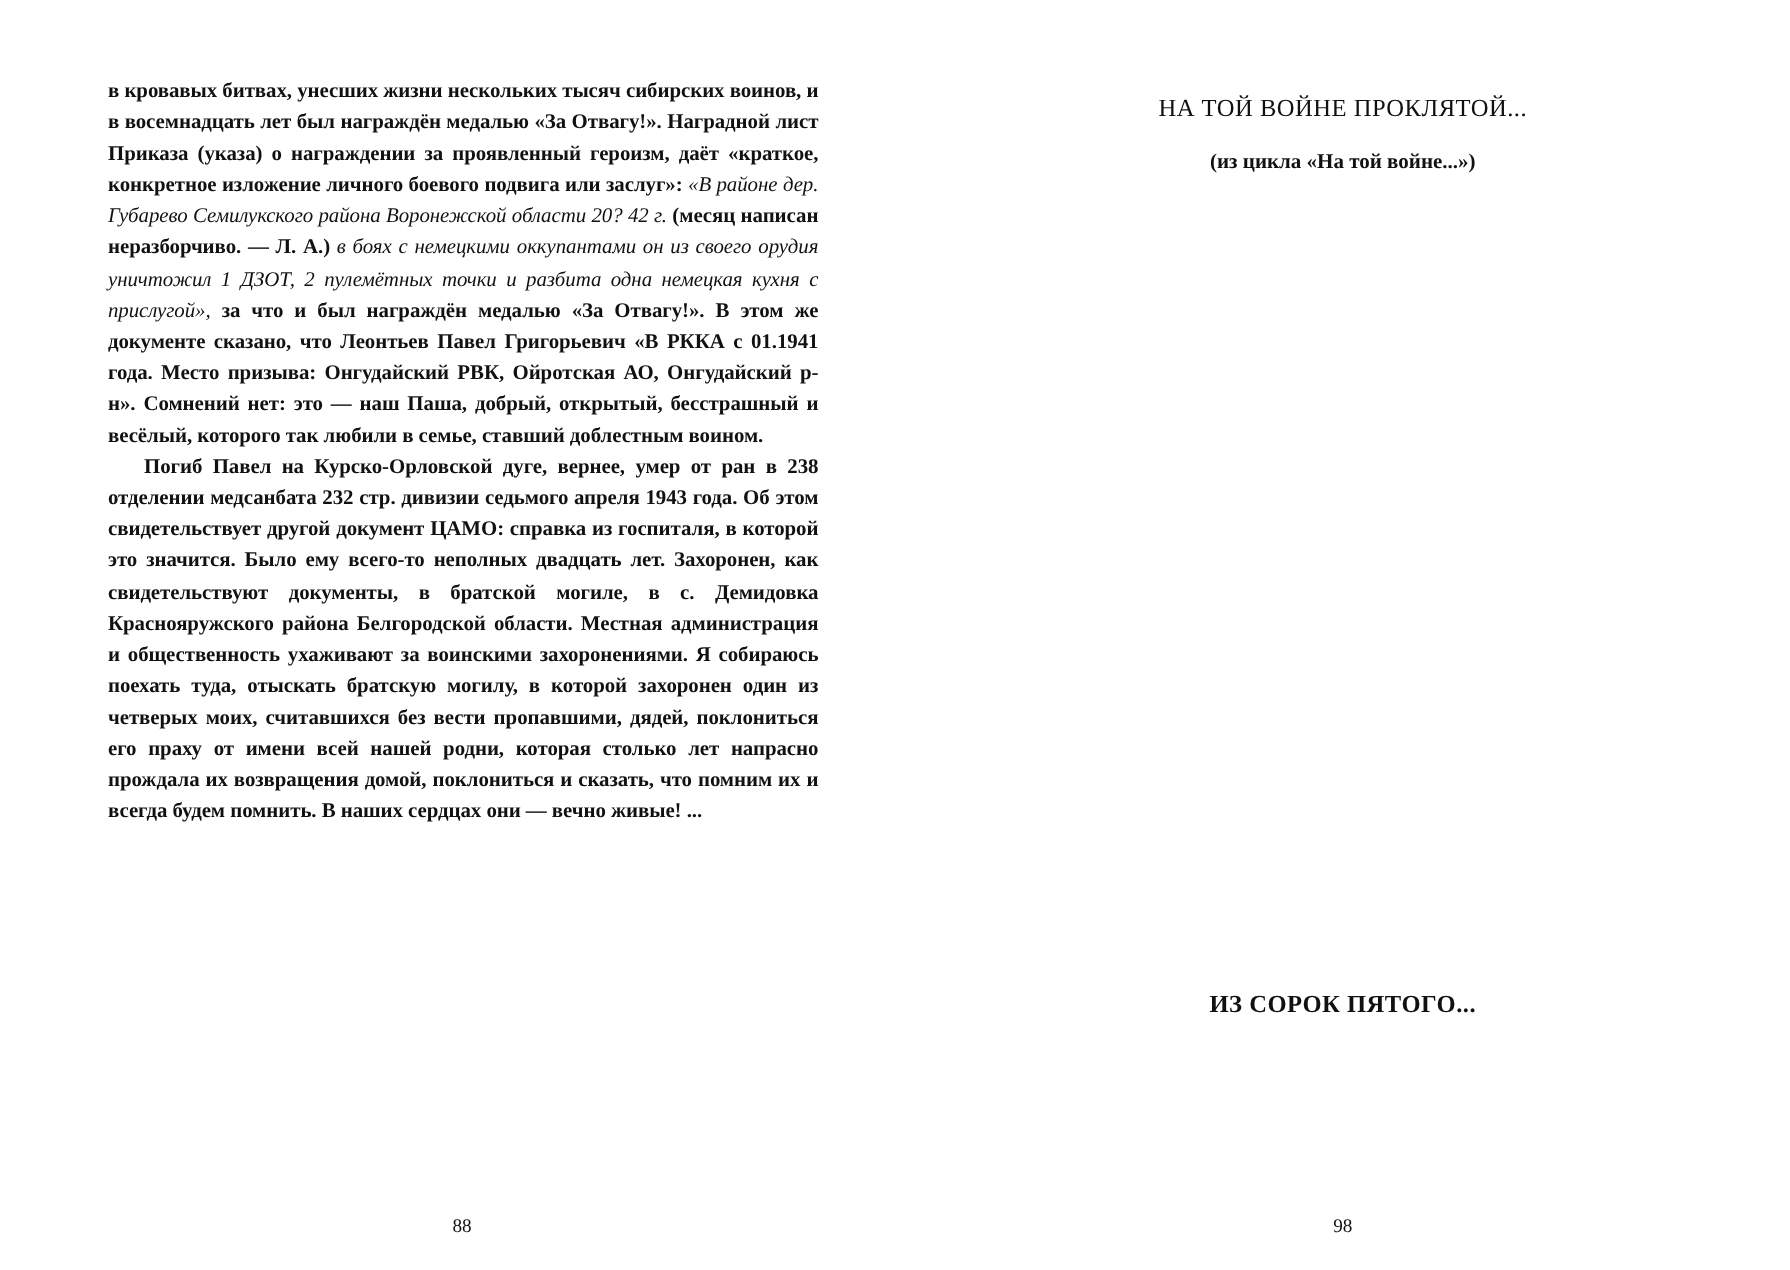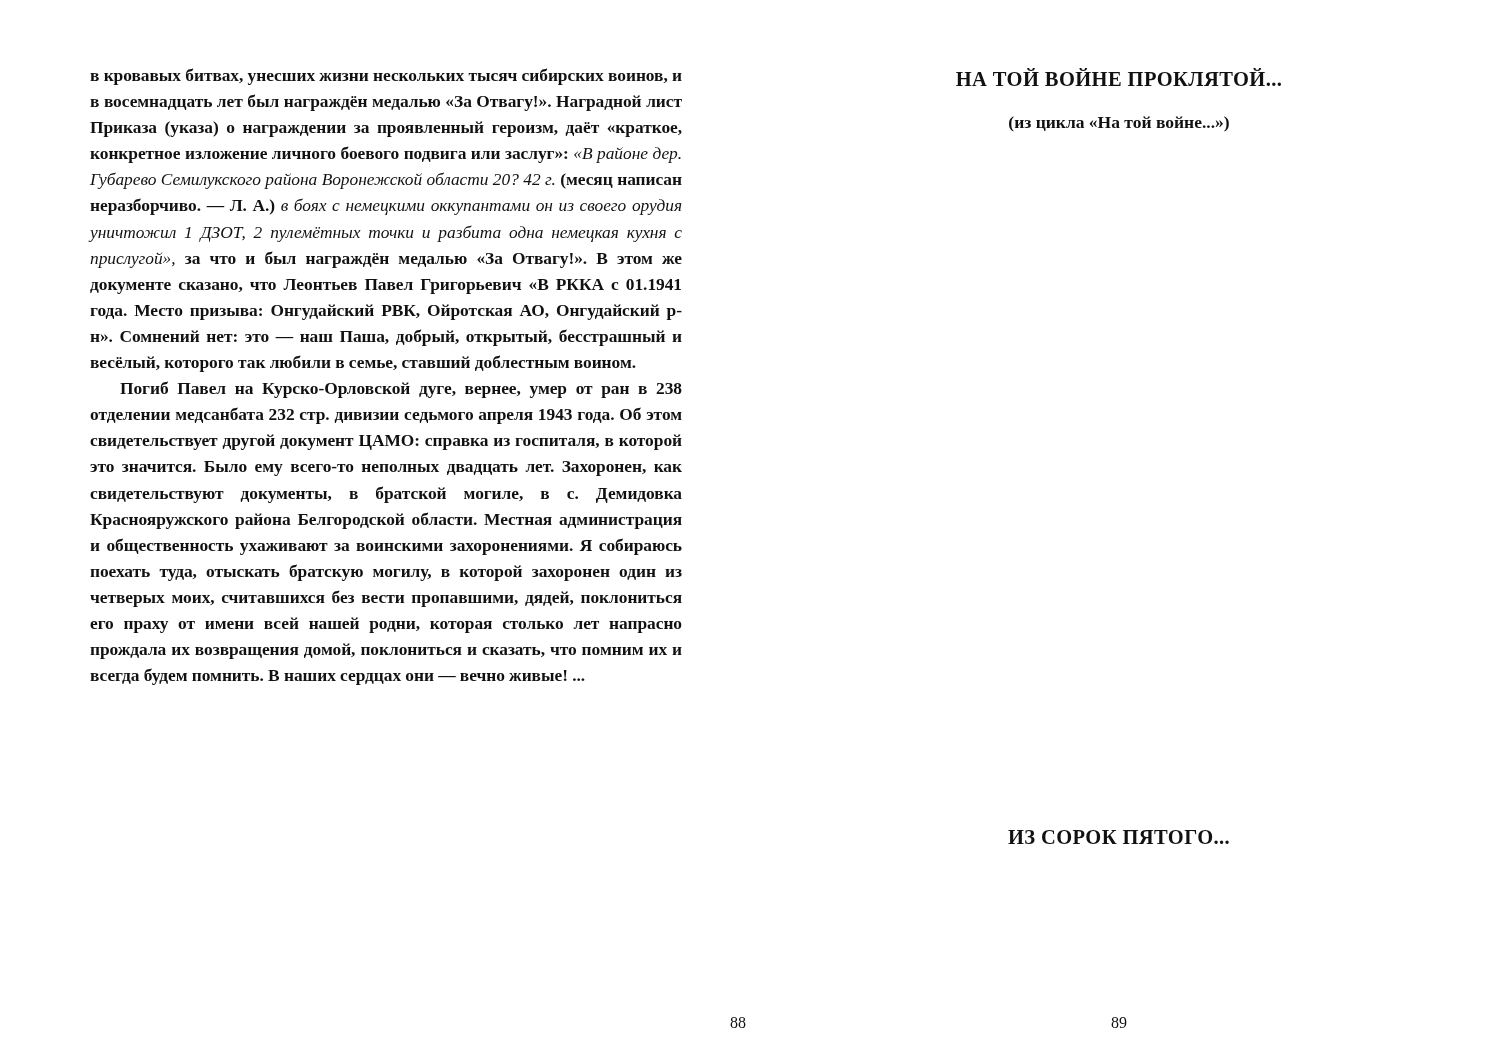--- a/index.html
+++ b/index.html
@@ -59,23 +59,23 @@
   }
 
   
   .poem-head {
     position: absolute;
     left: 0;
     width: 100%;
     text-align: center;
   }
   .poem-title {
-    margin: 4px;
+    margin: 16px;
     font-size: 20.5px;
-    font-weight: 700;
+    font-weight: 400;
     letter-spacing: 0.4px;
     line-height: 27px;
   }
   .poem-subtitle {
     margin: 16px;
     font-size: 17.5px;
     font-weight: 700;
     line-height: 26px;
   }
 
@@ -94,21 +94,21 @@
   }
 
   
   .folio {
     position: absolute;
     bottom: 26px;
     font-size: 16px;
     font-weight: 400;
     font-style: normal;
   }
-  .folio-left  { left: 0; width: 746px; text-align: right; }
+  .folio-left  { left: 12px; width: 746px; text-align: center; }
   .folio-right { left: 0; width: 746px; text-align: center; }
 </style>
 </head>
 <body>
 
 <div class="spread">
 
   <div class="page page-left">
     <div class="prose-block" id="prose-block">
         <p class="prose-p"><span class="bld">в кровавых битвах, унесших жизни нескольких тысяч сибирских воинов, и в восемнадцать лет был награждён медалью «За Отвагу!». Наградной лист Приказа (указа) о награждении за проявленный героизм, даёт «краткое, конкретное изложение личного боевого подвига или заслуг»: </span><span class="ital">«В районе дер. Губарево Семилукского района Воронежской области 20? 42 г. </span><span class="bld">(месяц написан неразборчиво. — Л. А.) </span><span class="ital">в боях с немецкими оккупантами он из своего орудия уничтожил 1 ДЗОТ, 2 пулемётных точки и разбита одна немецкая кухня с прислугой», </span><span class="bld">за что и был награждён медалью «За Отвагу!». В этом же документе сказано, что Леонтьев Павел Григорьевич «В РККА с 01.1941 года. Место призыва: Онгудайский РВК, Ойротская АО, Онгудайский р-н». Сомнений нет: это — наш Паша, добрый, открытый, бесстрашный и весёлый, которого так любили в семье, ставший доблестным воином.</span></p>
@@ -121,16 +121,16 @@
 
     <div class="poem-head" style="top:62px;">
       <h1 class="poem-title">НА ТОЙ ВОЙНЕ ПРОКЛЯТОЙ...</h1>
       <p class="poem-subtitle">(из цикла «На той войне...»)</p>
     </div>
 
     <div class="poem2-head">
       <h1 class="poem2-title">ИЗ СОРОК ПЯТОГО...</h1>
     </div>
 
-    <div class="folio folio-right">89</div>
+    <div class="folio folio-right">98</div>
   </div>
 
 </div>
 
 </body></html>

